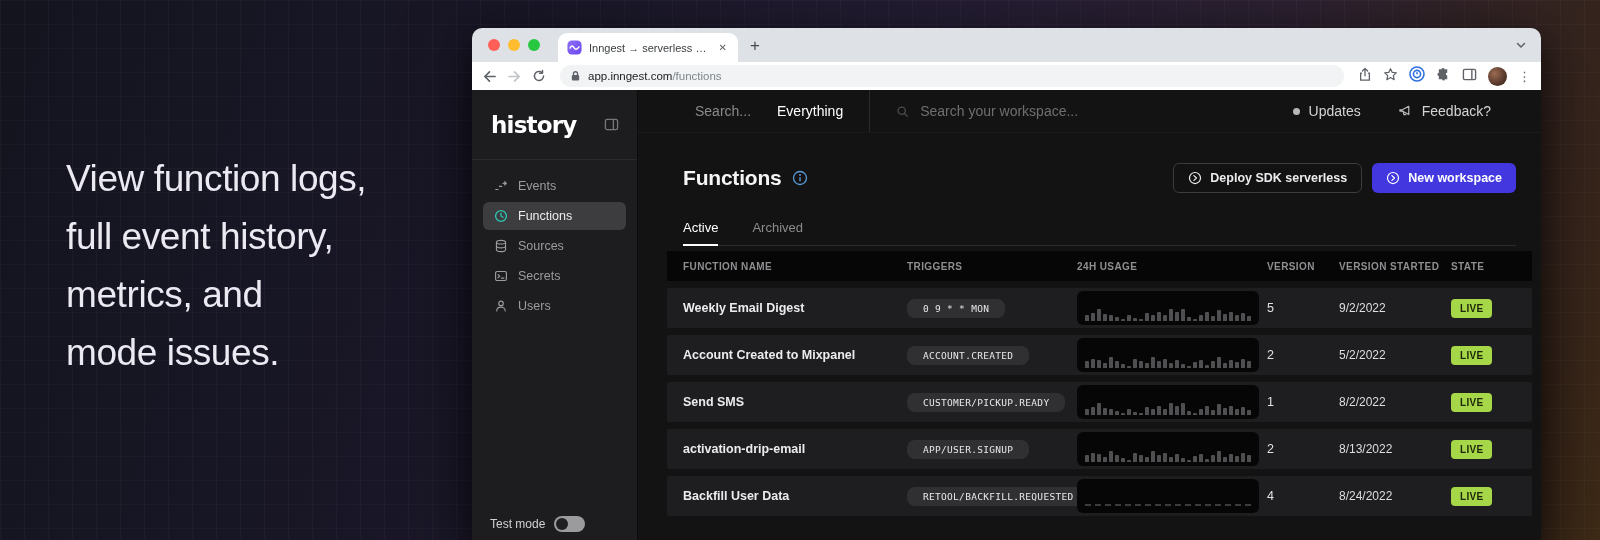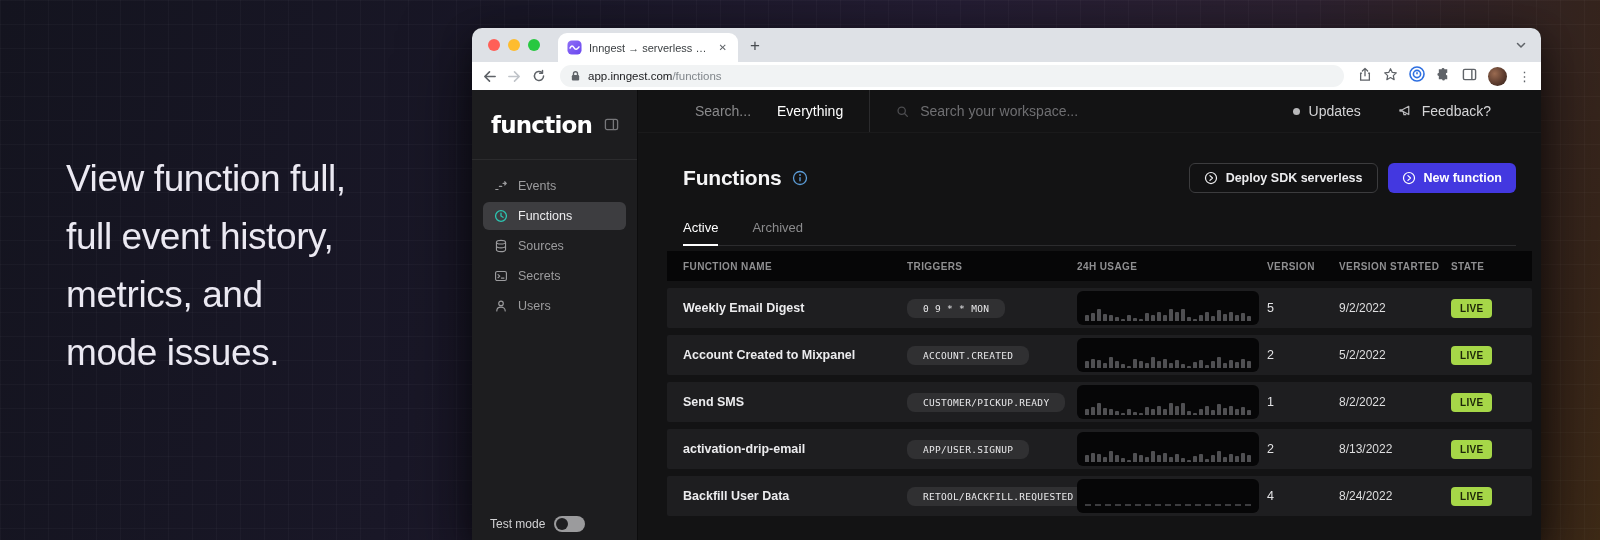--- a/index.html
+++ b/index.html
@@ -124,21 +124,21 @@
   .v-num { color:#e2e2e4; font-size:12.5px; }
   .v-date { color:#dededf; font-size:12px; }
   .live-badge { display:inline-block; background:#a6d748; color:#1c2508; font-size:10px; font-weight:700; letter-spacing:0.3px; padding:4px 9px; border-radius:4px; }
 </style>
 </head>
 <body>
 
 <div class="stage">
 
   <div class="hero">
-      <div class="line">View function full,</div>
+      <div class="line">View function logs,</div>
       <div class="line">full event history,</div>
       <div class="line">metrics, and</div>
       <div class="line">mode issues.</div>
     </div>
 
   <div class="browser">
 
     <div class="tabstrip">
       <div class="lights">
         <div class="light red"></div>
@@ -227,21 +227,21 @@
         </span>
         <span class="avatar"></span>
         <span class="kebab">⋮</span>
       </div>
     </div>
 
     <div class="app">
 
       <div class="sidebar">
         <div class="logo-row">
-          <span class="logo">function</span>
+          <span class="logo">history</span>
           <span style="display:flex;">
             <svg width="15" height="15" viewBox="0 0 16 16">
                 <rect x="1.5" y="2.5" width="13" height="11" rx="2" stroke="#77777a" stroke-width="1.4" fill="none"></rect>
                 <line x1="10" y1="2.5" x2="10" y2="13.5" stroke="#77777a" stroke-width="1.4"></line>
               </svg>
           </span>
         </div>
         <div class="nav">
             <div class="nav-item">
               <span class="ic">
@@ -345,21 +345,21 @@
                 </span>
                 <span>Deploy SDK serverless</span>
               </button>
               <button class="btn primary">
                 <span class="ic">
                   <svg width="14" height="14" viewBox="0 0 16 16">
                       <circle cx="8" cy="8" r="6.3" stroke="#fff" stroke-width="1.4" fill="none"></circle>
                       <path d="M6.8 5.3 L9.7 8 L6.8 10.7" stroke="#fff" stroke-width="1.5" fill="none" stroke-linecap="round" stroke-linejoin="round"></path>
                     </svg>
                 </span>
-                <span>New function</span>
+                <span>New workspace</span>
               </button>
             </span>
           </div>
 
           <div class="tabs">
               <span class="tab-link active">Active</span>
               <span class="tab-link">Archived</span>
             </div>
 
           <div class="table">

